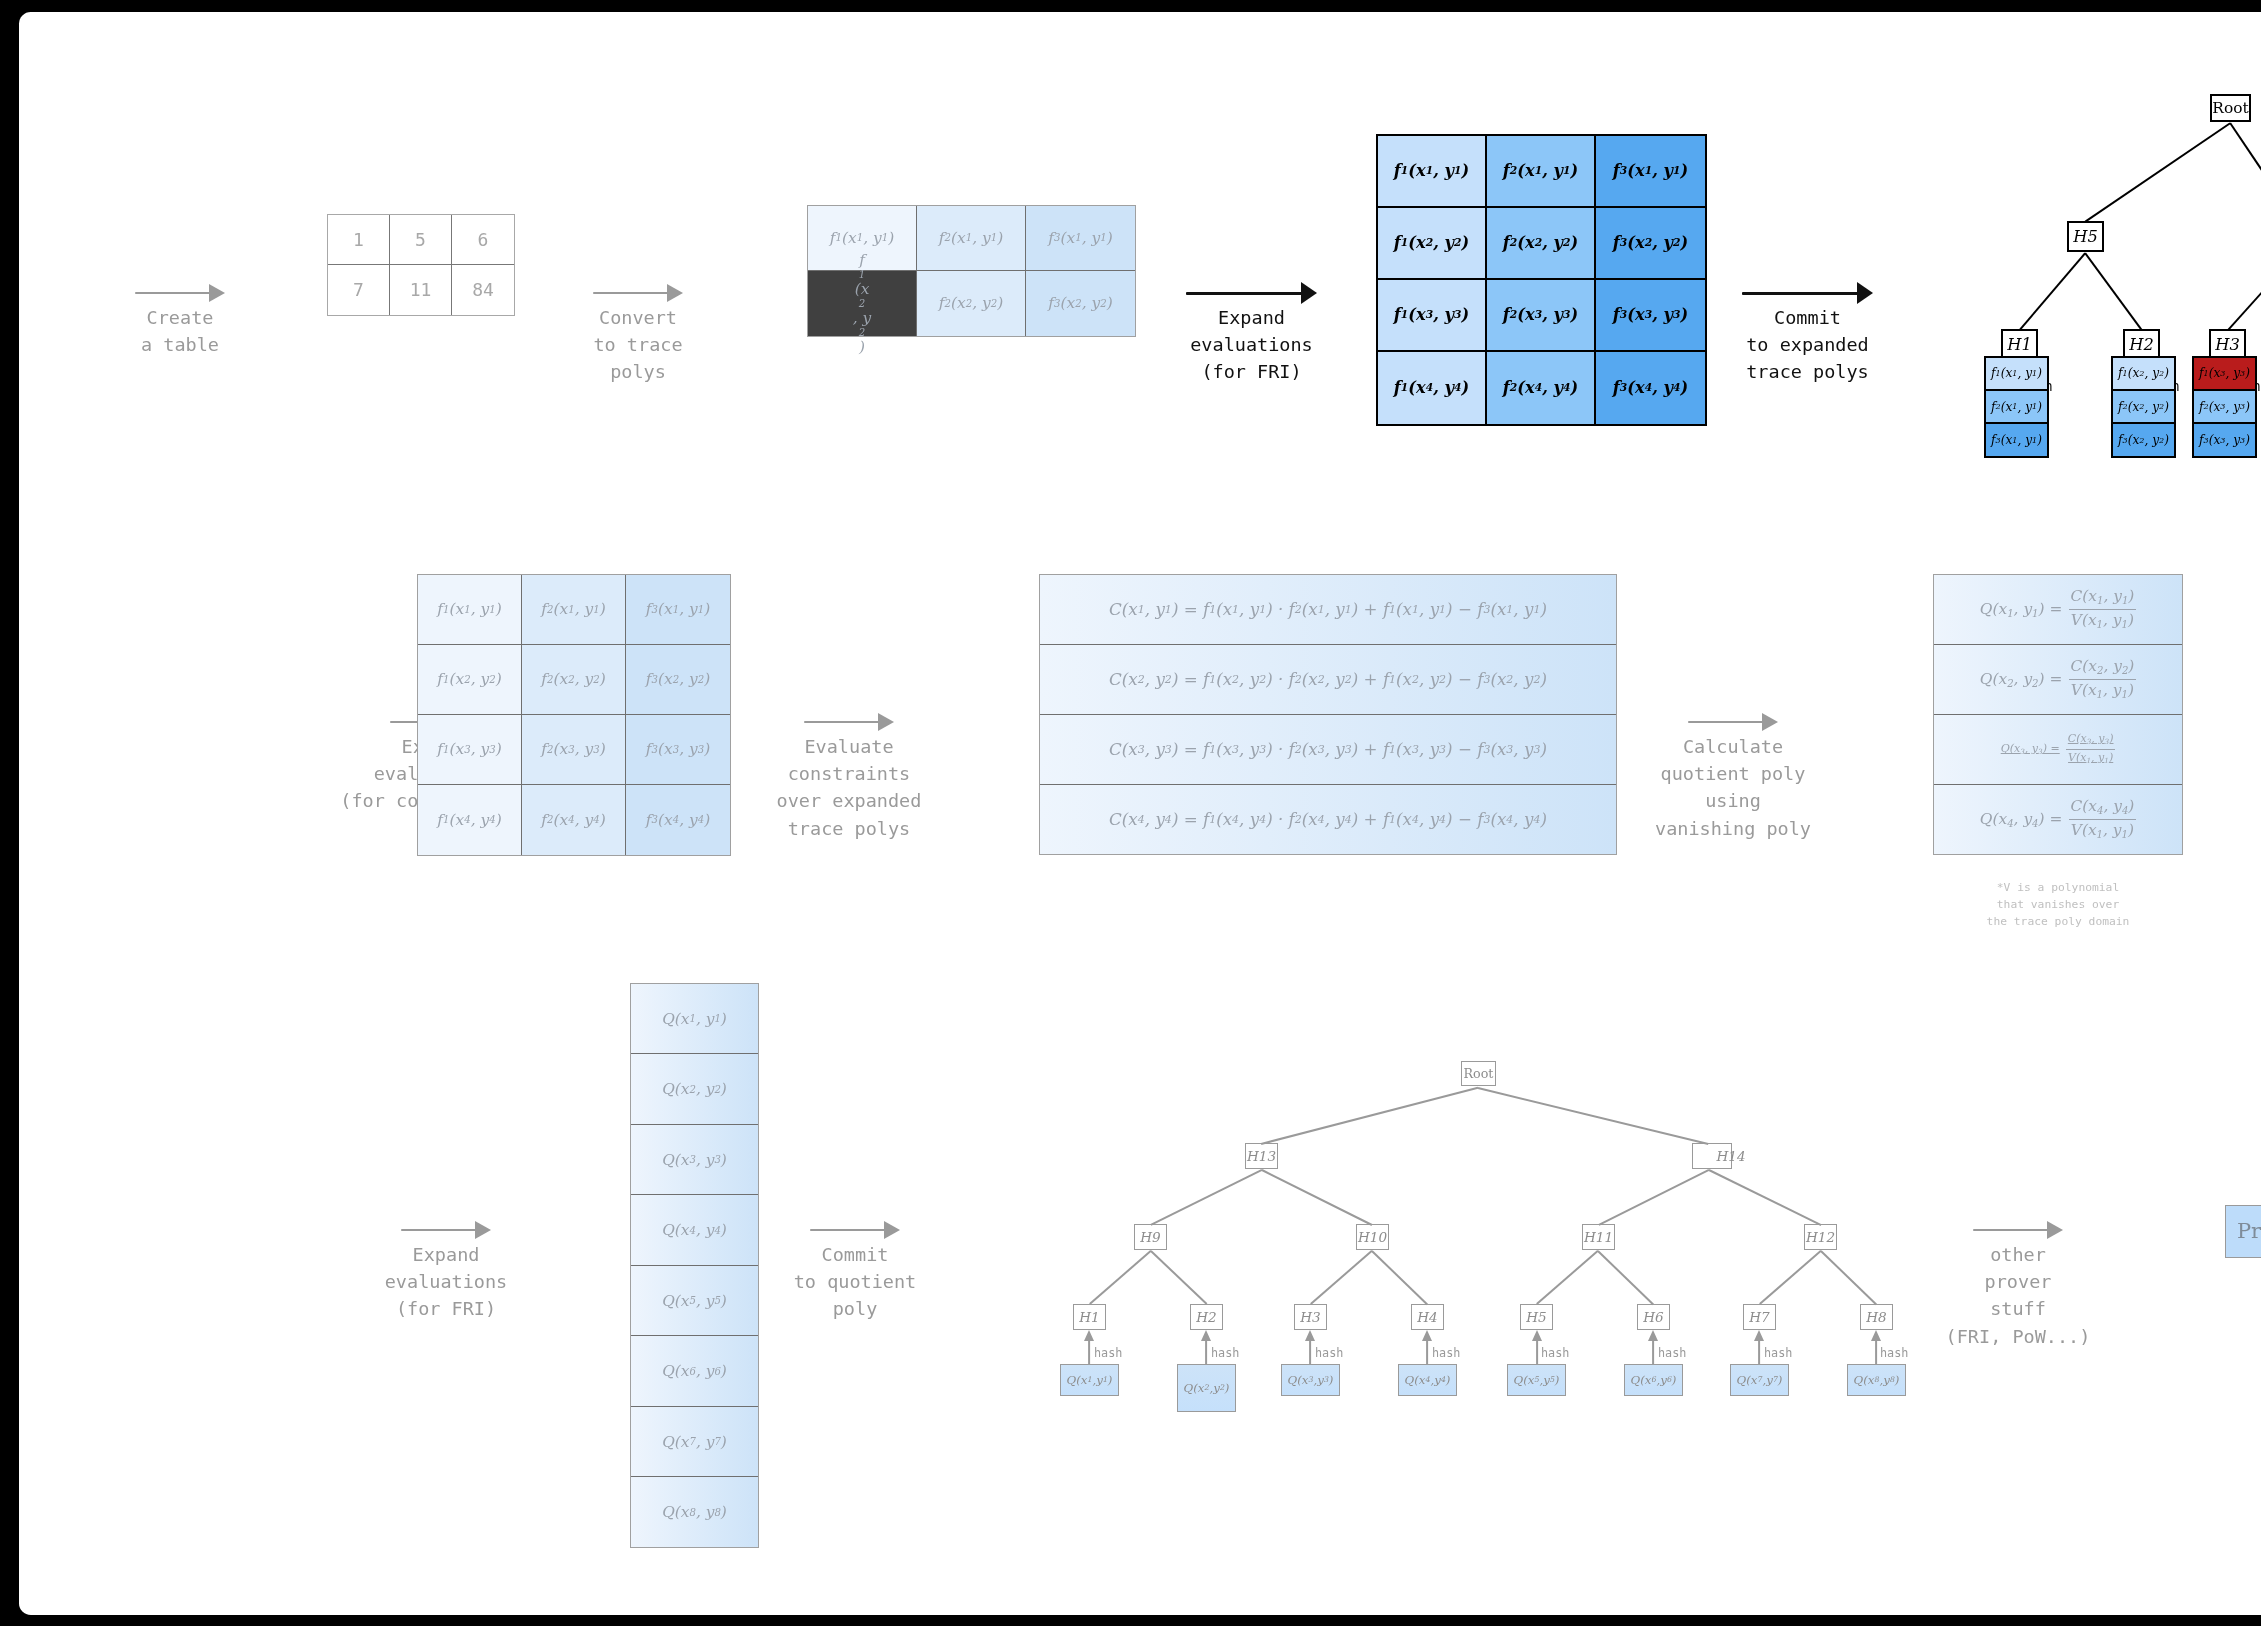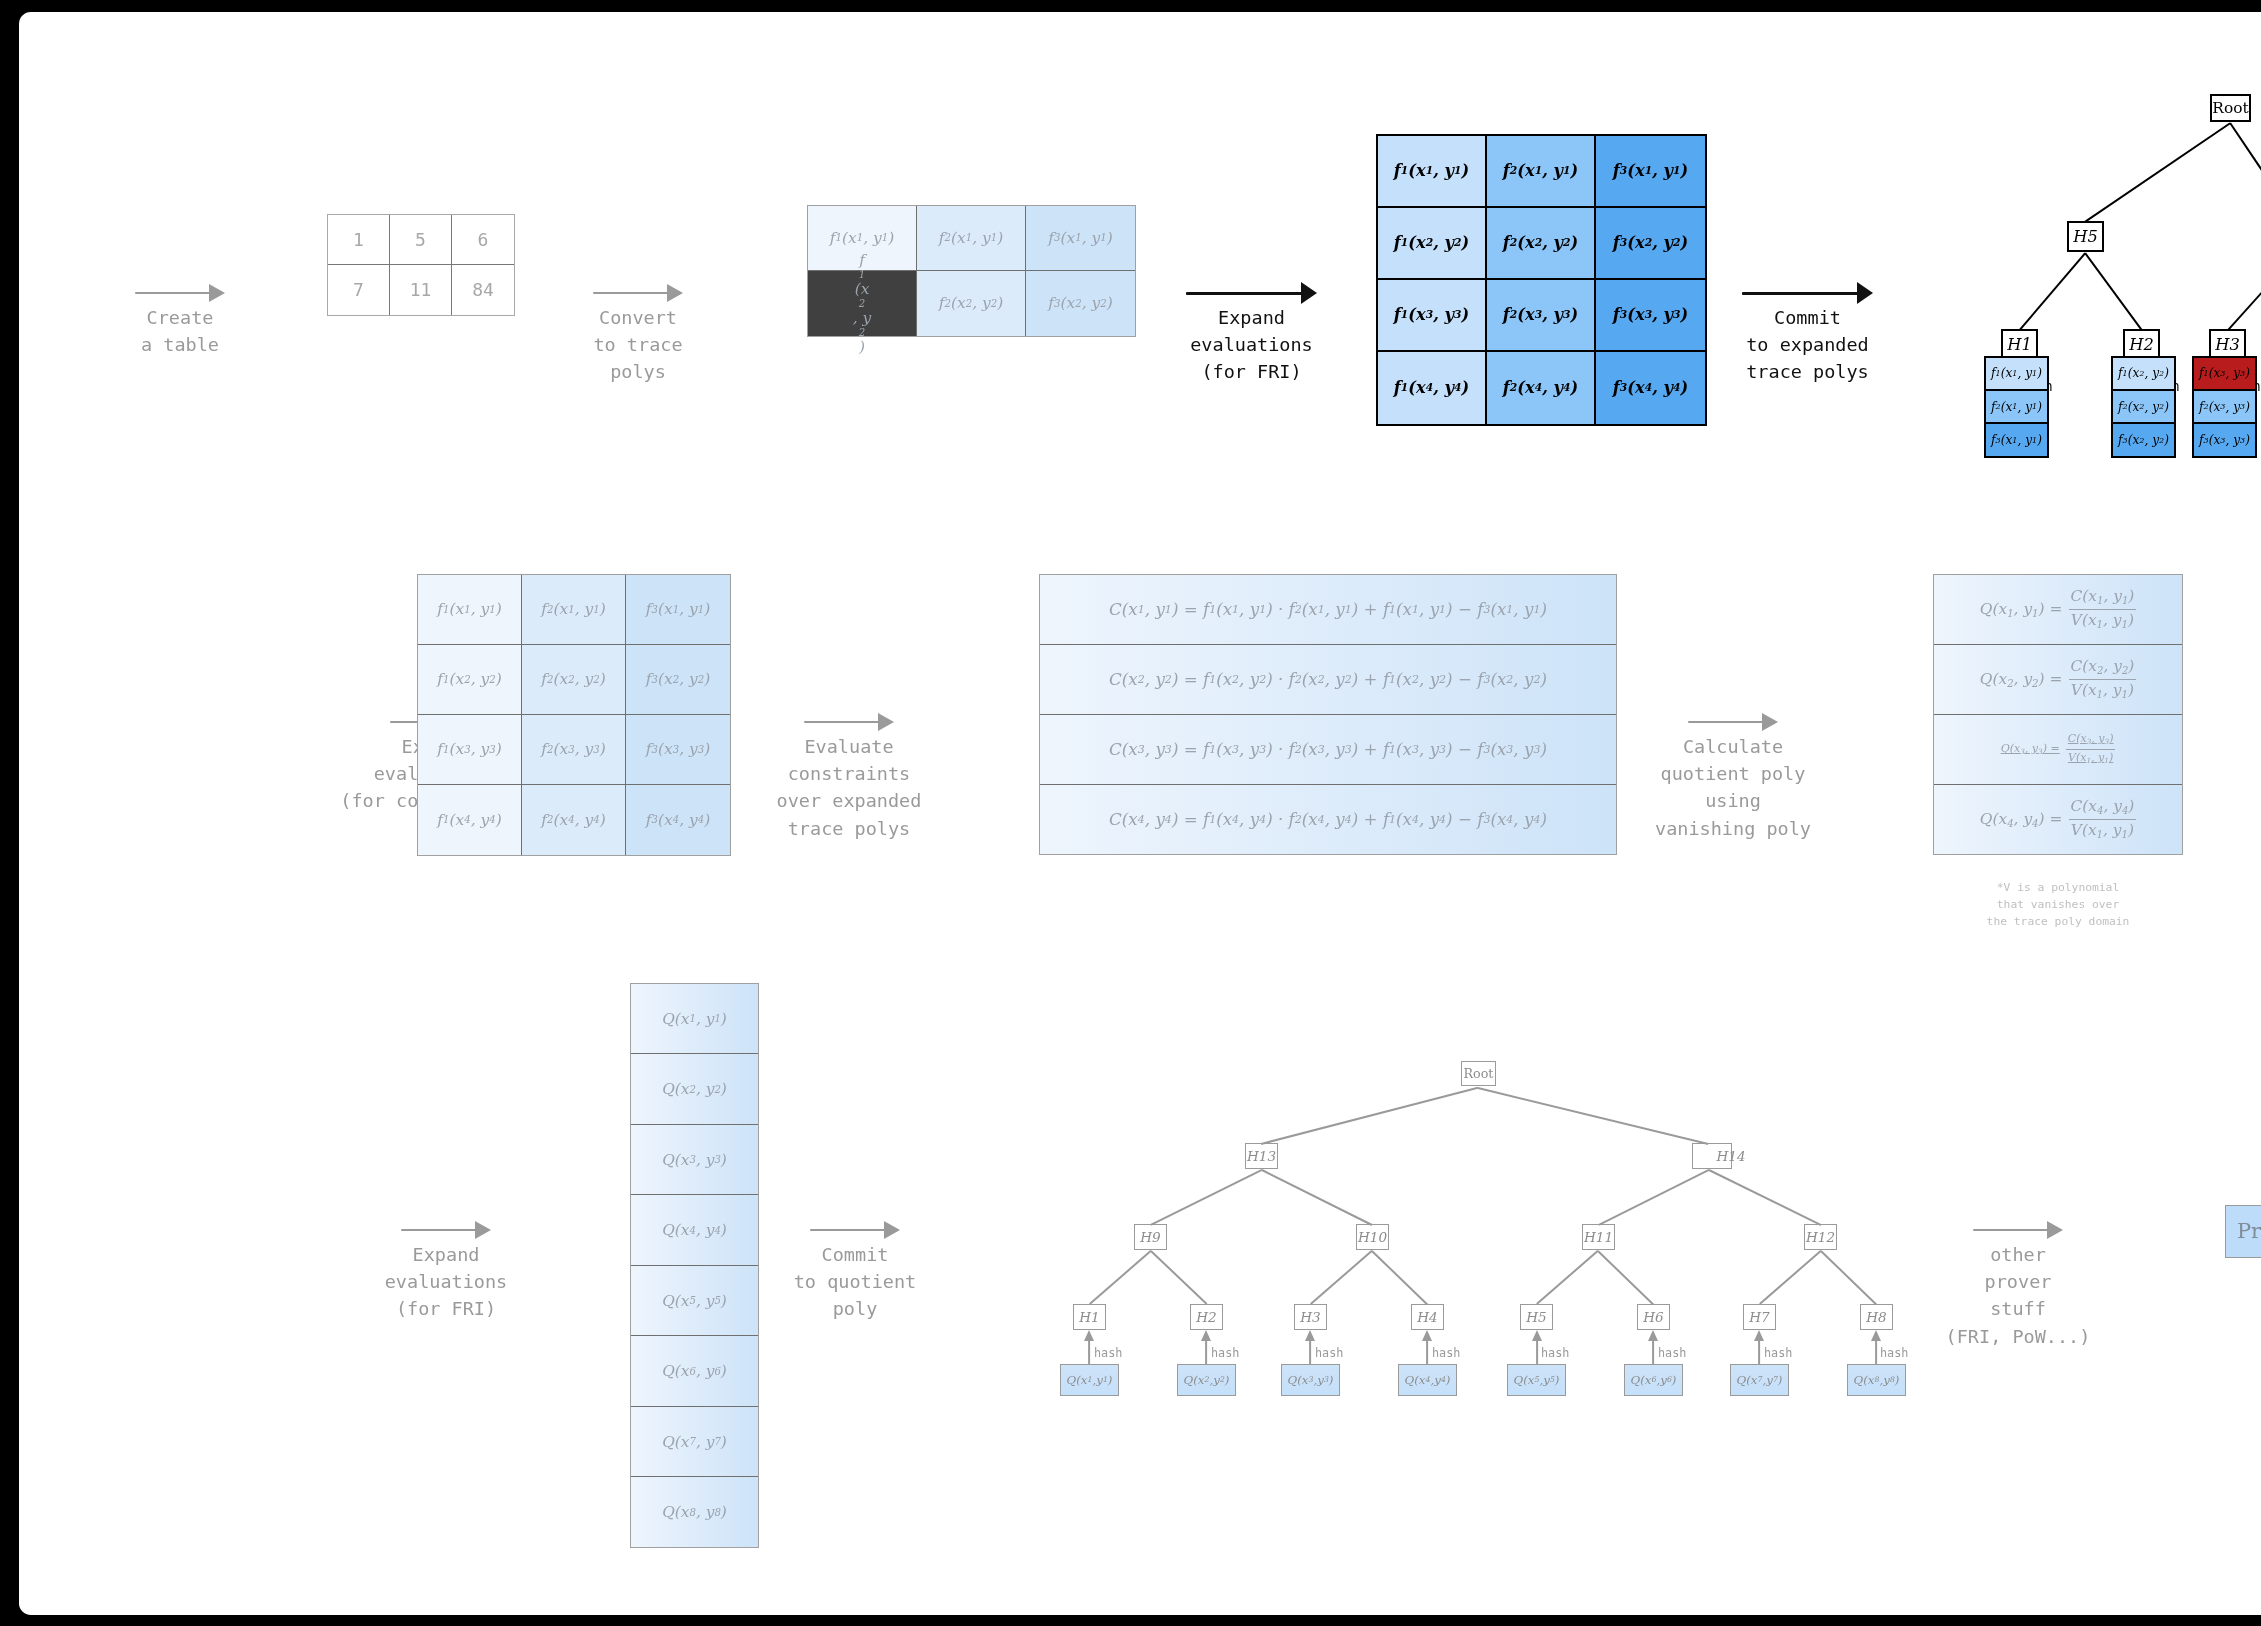--- a/index.html
+++ b/index.html
@@ -407,21 +407,21 @@
         <div class="stem" style="height: 23.5px;"></div>
         <div class="tip"></div>
       </div>
       <div class="hashlbl gray" style="left: 1075px; top: 1334px; font-size: 11.8px;">hash</div>
       <div class="qleaf" style="left: 1041px; top: 1352px; width: 59px; height: 32px; background: linear-gradient(rgb(205, 227, 248), rgb(197, 224, 251));">Q(x<sub>1</sub>,y<sub>1</sub>)</div>
       <div class="vark gray" style="left: 1179px; top: 1318px; width: 16.3px; height: 34px;">
         <div class="stem" style="height: 23.5px;"></div>
         <div class="tip"></div>
       </div>
       <div class="hashlbl gray" style="left: 1192px; top: 1334px; font-size: 11.8px;">hash</div>
-      <div class="qleaf" style="left: 1158px; top: 1352px; width: 59px; height: 32px; background: linear-gradient(rgb(205, 227, 248), rgb(197, 224, 251));">Q(x<sub>2</sub>,y<sub>2</sub>)</div>
+      <div class="qleaf" style="left: 1158px; top: 1352px; width: 59px; height: 48px; background: linear-gradient(rgb(205, 227, 248), rgb(197, 224, 251));">Q(x<sub>2</sub>,y<sub>2</sub>)</div>
       <div class="vark gray" style="left: 1283px; top: 1318px; width: 16.3px; height: 34px;">
         <div class="stem" style="height: 23.5px;"></div>
         <div class="tip"></div>
       </div>
       <div class="hashlbl gray" style="left: 1296px; top: 1334px; font-size: 11.8px;">hash</div>
       <div class="qleaf" style="left: 1262px; top: 1352px; width: 59px; height: 32px; background: linear-gradient(rgb(205, 227, 248), rgb(197, 224, 251));">Q(x<sub>3</sub>,y<sub>3</sub>)</div>
       <div class="vark gray" style="left: 1400px; top: 1318px; width: 16.3px; height: 34px;">
         <div class="stem" style="height: 23.5px;"></div>
         <div class="tip"></div>
       </div>

